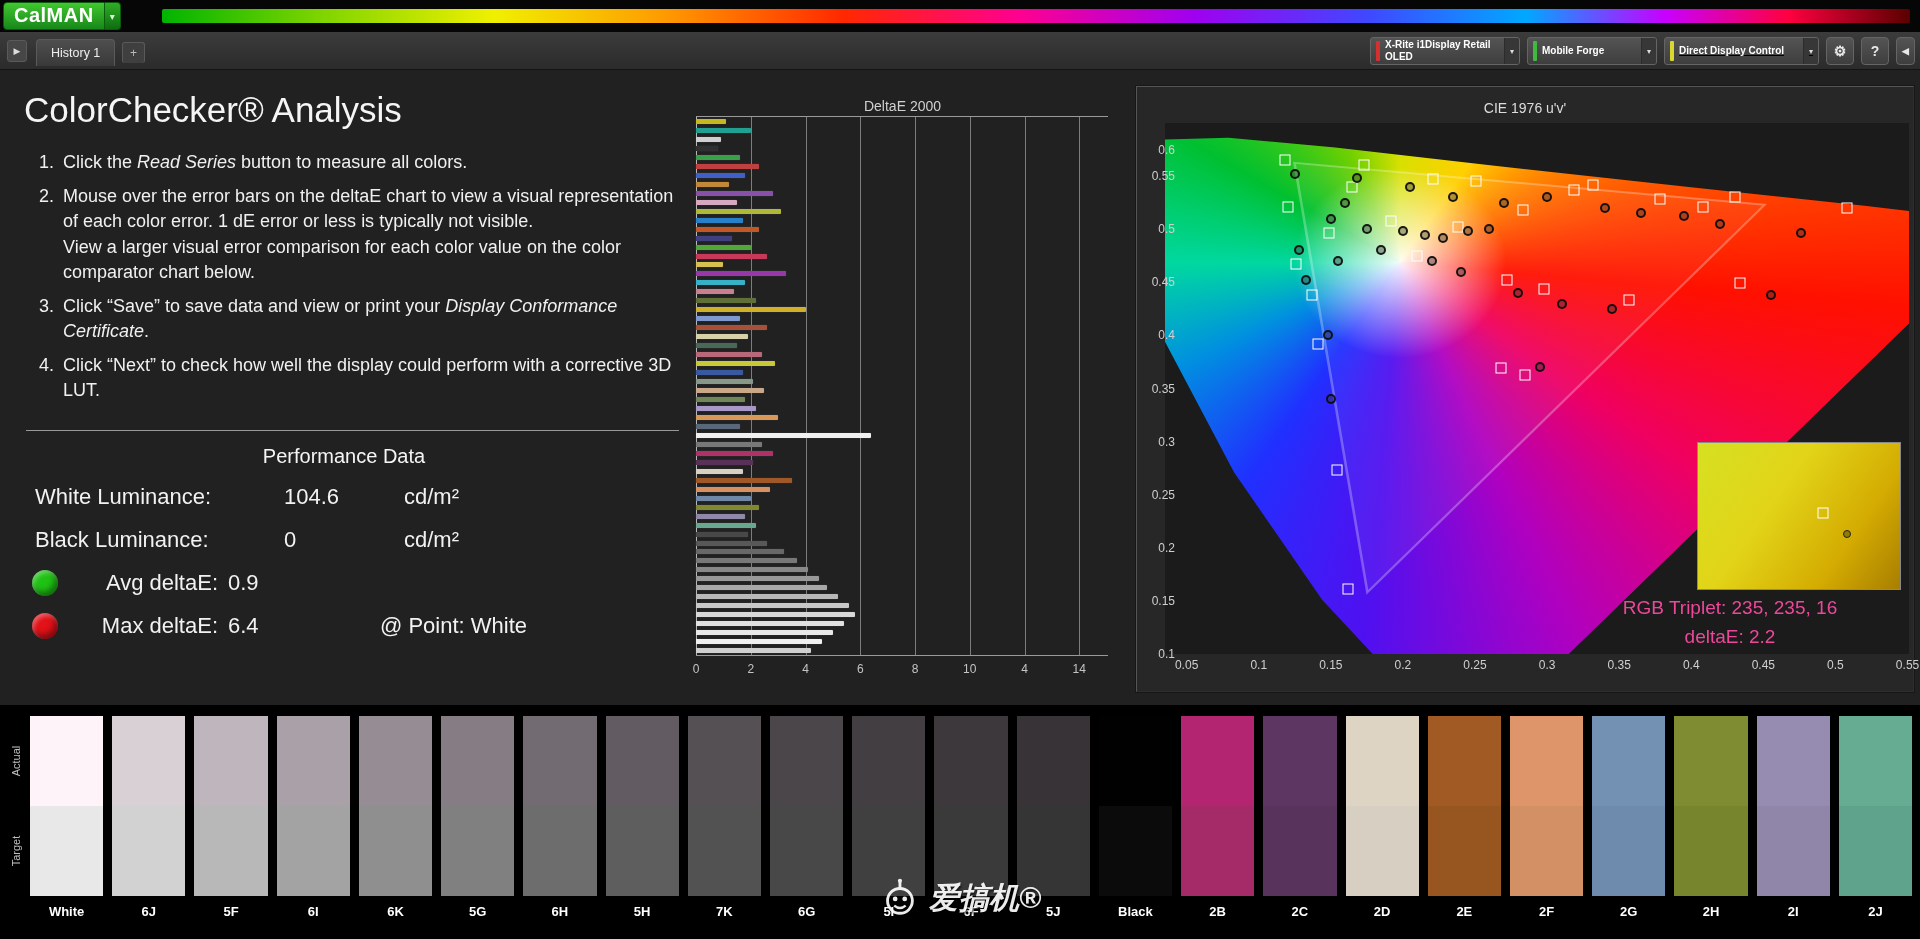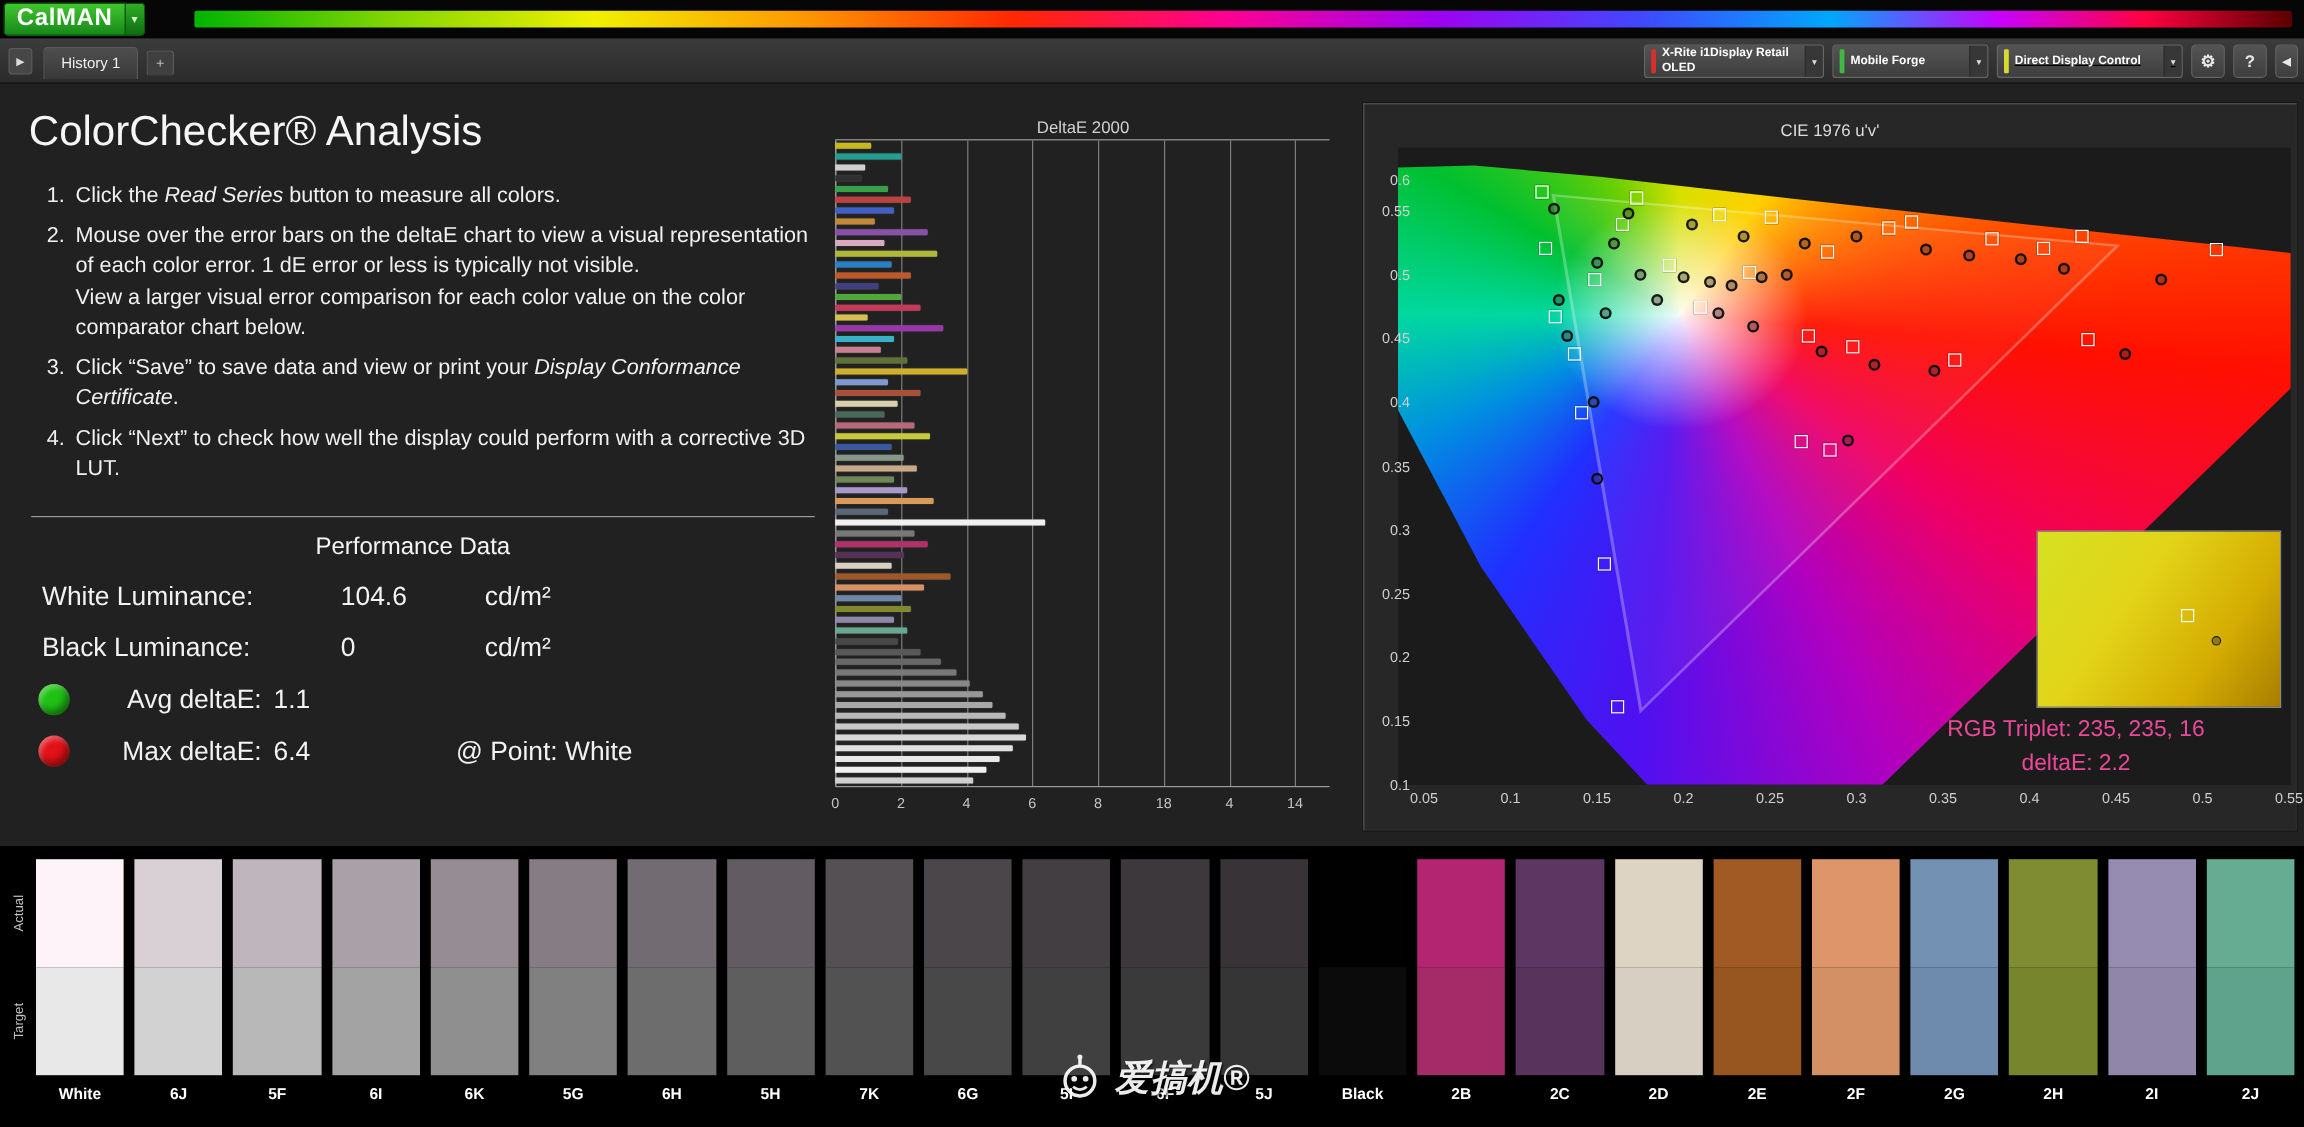--- a/index.html
+++ b/index.html
@@ -203,21 +203,21 @@
       <span class="pu">cd/m²</span>
     </div>
     <div class="perf-row">
       <span class="pl">Black Luminance:</span>
       <span class="pv">0</span>
       <span class="pu">cd/m²</span>
     </div>
     <div class="perf-row dot-row">
       <span class="dot" id="avg-dot" style="background: rgb(31, 194, 20);"></span>
       <span class="dl">Avg deltaE:</span>
-      <span class="pv">1.1</span>
+      <span class="pv">0.9</span>
     </div>
     <div class="perf-row dot-row">
       <span class="dot" id="max-dot" style="background: rgb(227, 17, 24);"></span>
       <span class="dl">Max deltaE:</span>
       <span class="pv">6.4</span>
       <span class="psuffix">@ Point: White</span>
     </div>
   </div>
 
   <div id="de-chart">
@@ -415,21 +415,21 @@
             <div class="bar" style="width: 27.907%; background: rgb(208, 208, 208);"></div>
           </div>
         </div>
     </div>
     <div id="de-xlabels">
         <span class="de-xlab" style="left: 0%;">0</span>
         <span class="de-xlab" style="left: 13.289%;">2</span>
         <span class="de-xlab" style="left: 26.5781%;">4</span>
         <span class="de-xlab" style="left: 39.8671%;">6</span>
         <span class="de-xlab" style="left: 53.1561%;">8</span>
-        <span class="de-xlab" style="left: 66.4452%;">18</span>
+        <span class="de-xlab" style="left: 66.4452%;">10</span>
         <span class="de-xlab" style="left: 79.7342%;">4</span>
         <span class="de-xlab" style="left: 93.0233%;">14</span>
       </div>
   </div>
 
   <div id="cie-panel">
     <div class="chart-title">CIE 1976 u'v'</div>
     <div id="cie-plot">
       <div class="locus"></div>
       <div class="locus-glow"></div>

